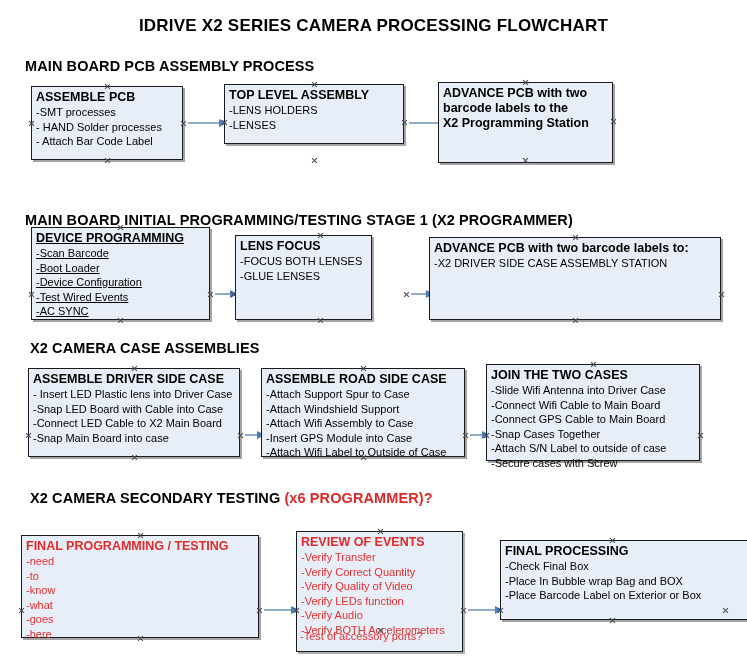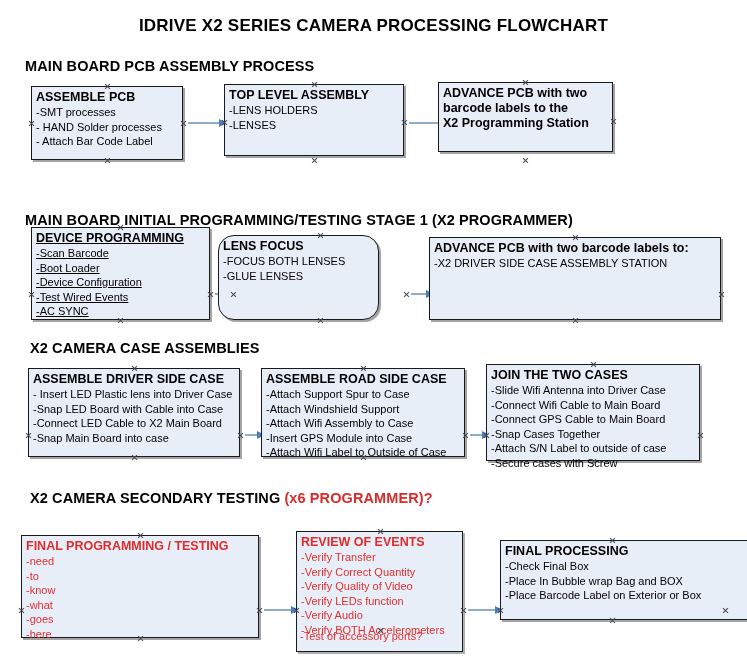--- a/index.html
+++ b/index.html
@@ -133,33 +133,33 @@
     <div class="node-line">- HAND Solder processes</div>
     <div class="node-line">- Attach Bar Code Label</div>
   </div>
   <div class="handle" style="left:107px; top:86px;"></div>
   <div class="handle" style="left:107px; top:160px;"></div>
   <div class="handle" style="left:31px; top:123px;"></div>
   <div class="handle" style="left:183px; top:123px;"></div>
 
   <div class="arrow" style="left:188px; top:122px; width:32px;"></div>
 
-  <div class="node" style="left:224px; top:84px; width:180px; height:72px;">
+  <div class="node" style="left:224px; top:84px; width:180px; height:60px;">
     <div class="node-title">TOP LEVEL ASSEMBLY</div>
     <div class="node-line">-LENS HOLDERS</div>
     <div class="node-line">-LENSES</div>
   </div>
   <div class="handle" style="left:314px; top:84px;"></div>
   <div class="handle" style="left:314px; top:160px;"></div>
   <div class="handle" style="left:224px; top:122px;"></div>
   <div class="handle" style="left:404px; top:122px;"></div>
 
   <div class="arrow" style="left:409px; top:122px; width:30px;"></div>
 
-  <div class="node" style="left:438px; top:82px; width:175px; height:70px;">
+  <div class="node" style="left:438px; top:82px; width:175px; height:81px;">
     <div class="node-title">ADVANCE PCB with two</div>
     <div class="node-title">barcode labels to the</div>
     <div class="node-title"> X2 Programming Station</div>
   </div>
   <div class="handle" style="left:525px; top:82px;"></div>
   <div class="handle" style="left:525px; top:160px;"></div>
   <div class="handle" style="left:613px; top:121px;"></div>
 
   <div class="section-title" style="left:25px; top:212px;">
     <span>MAIN BOARD INITIAL PROGRAMMING/TESTING STAGE 1 (X2 PROGRAMMER)</span>
@@ -173,21 +173,21 @@
     <div class="node-line">-Test Wired Events</div>
     <div class="node-line">-AC SYNC</div>
   </div>
   <div class="handle" style="left:120px; top:227px;"></div>
   <div class="handle" style="left:120px; top:320px;"></div>
   <div class="handle" style="left:31px; top:294px;"></div>
   <div class="handle" style="left:210px; top:294px;"></div>
 
   <div class="arrow" style="left:215px; top:293px; width:16px;"></div>
 
-  <div class="node" style="left:218px; top:235px; width:161px; height:85px;border-radius:16px;">
+  <div class="node" style="left:235px; top:235px; width:137px; height:85px;">
     <div class="node-title">LENS FOCUS</div>
     <div class="node-line">-FOCUS BOTH LENSES</div>
     <div class="node-line">-GLUE LENSES</div>
   </div>
   <div class="handle" style="left:320px; top:235px;"></div>
   <div class="handle" style="left:320px; top:320px;"></div>
   <div class="handle" style="left:233px; top:294px;"></div>
   <div class="handle" style="left:406px; top:294px;"></div>
 
   <div class="arrow" style="left:411px; top:293px; width:16px;"></div>

